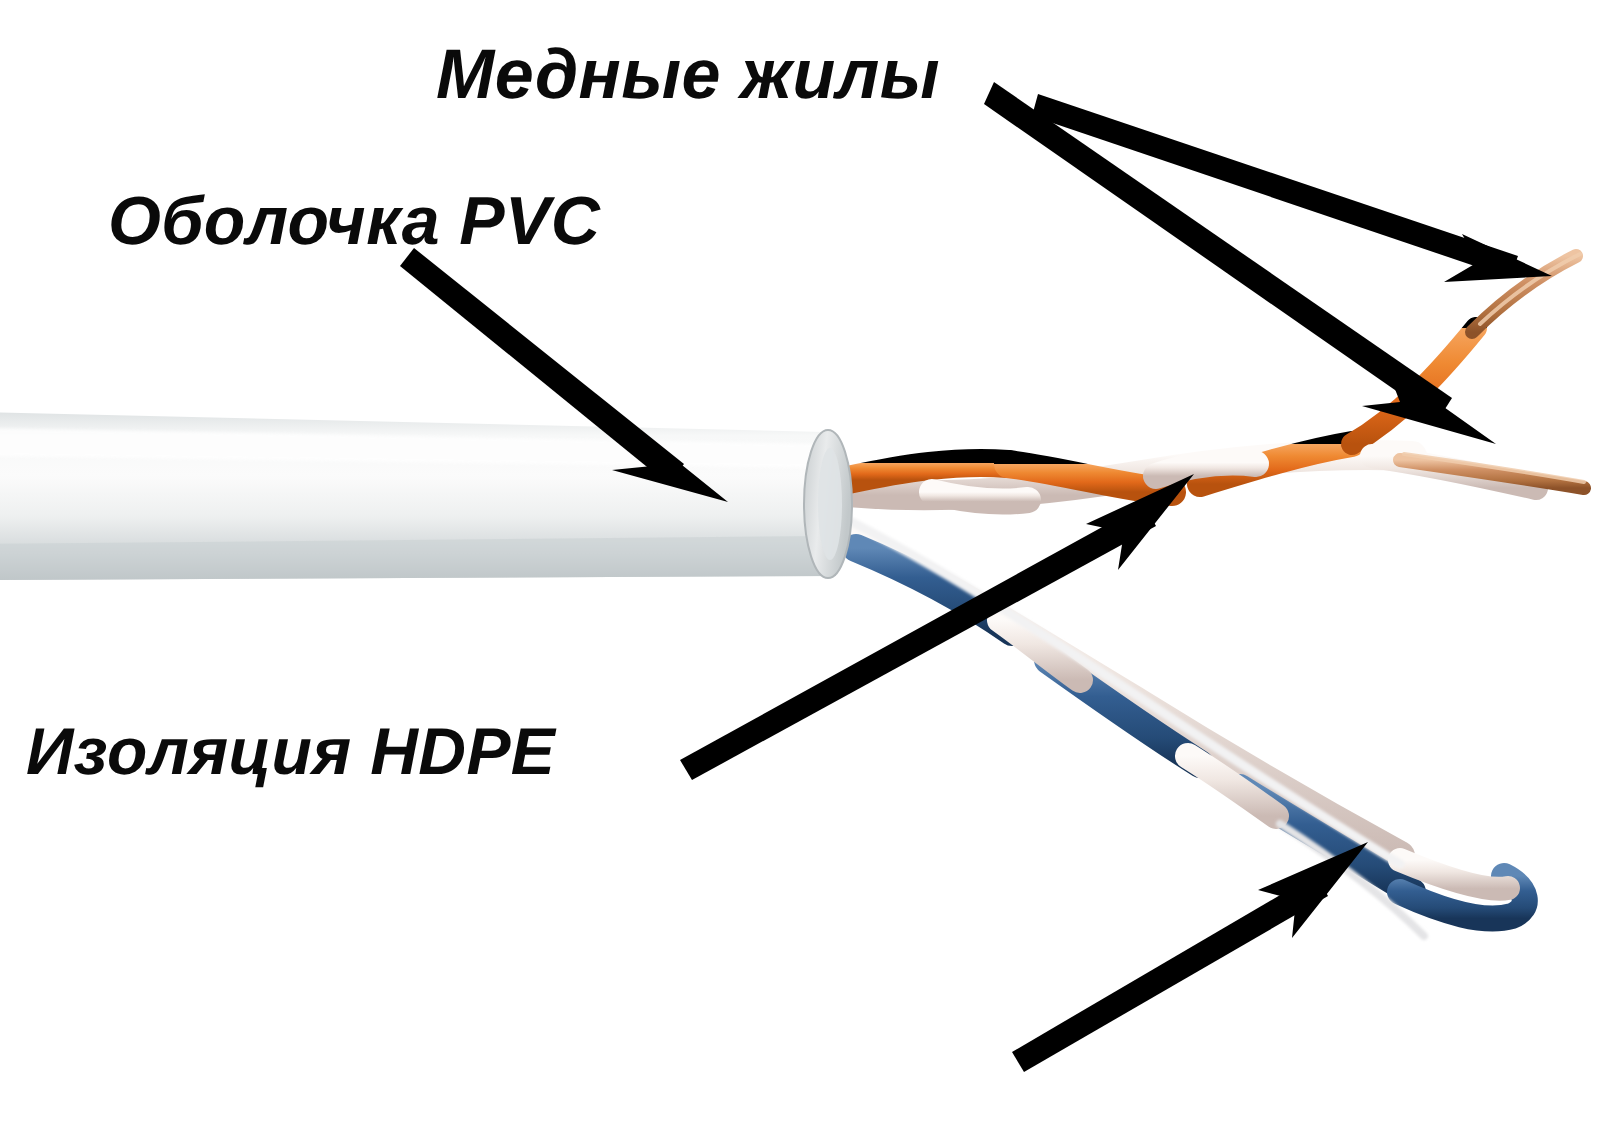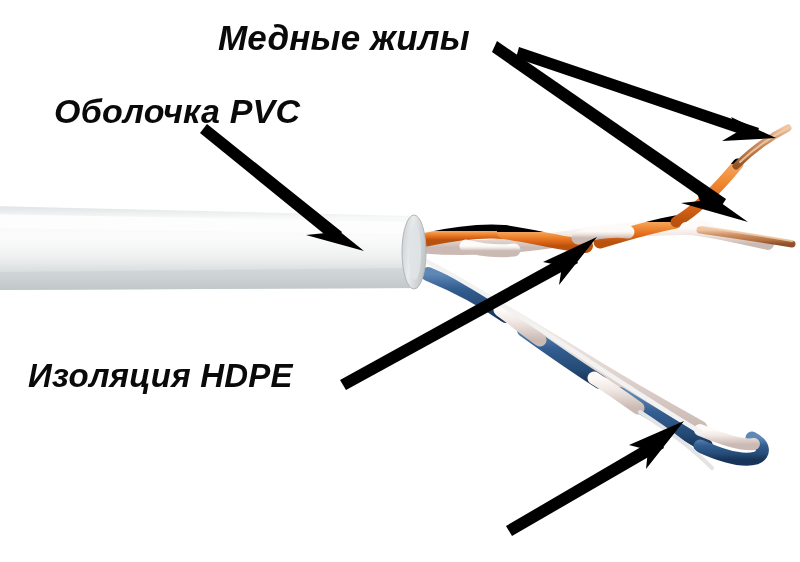--- a/index.html
+++ b/index.html
@@ -41,21 +41,21 @@
     top: 18px;
     font-size: 35px;
   }
   #label-pvc-jacket {
     left: 20px;
     top: 92px;
     font-size: 34px;
     margin-left: 34px;
   }
   #label-hdpe-insulation {
-    left: 28px;
+    left: 13px;
     top: 357px;
     font-size: 33px;
   }
   #label-ripcord {
     left: 150px;
     top: 505px;
     font-size: 33px;
   }
 </style>
 </head>

